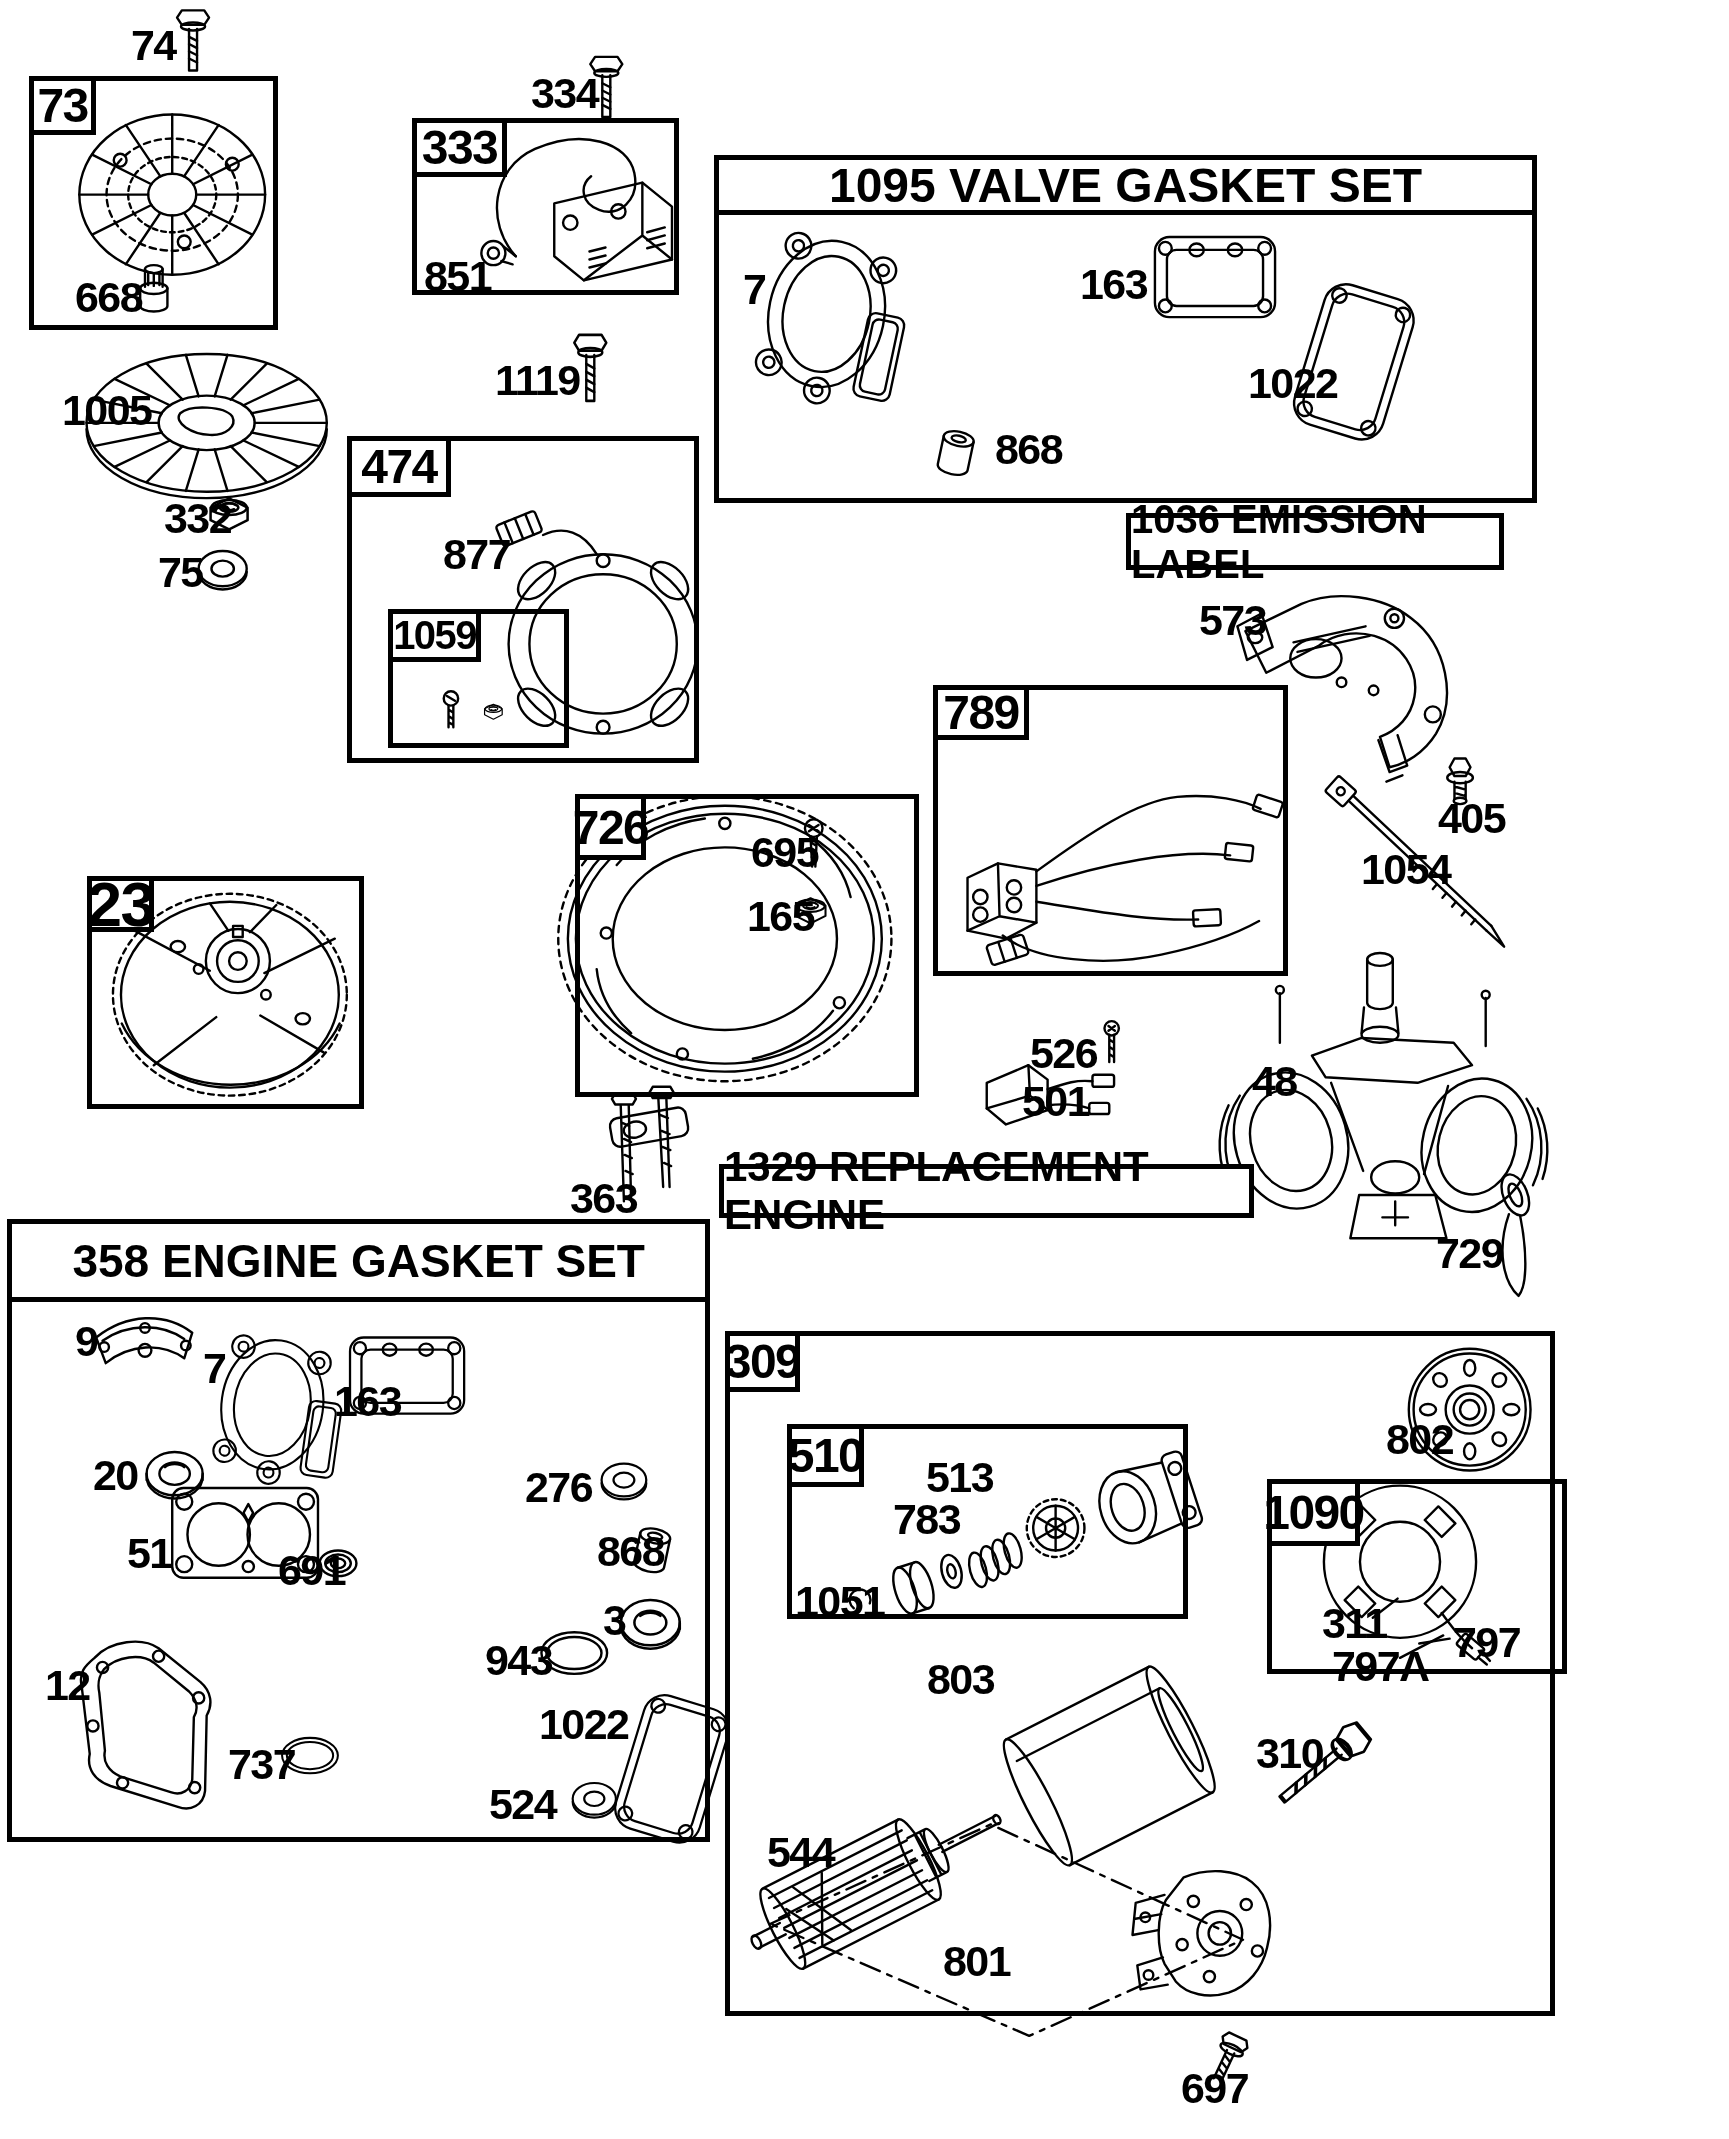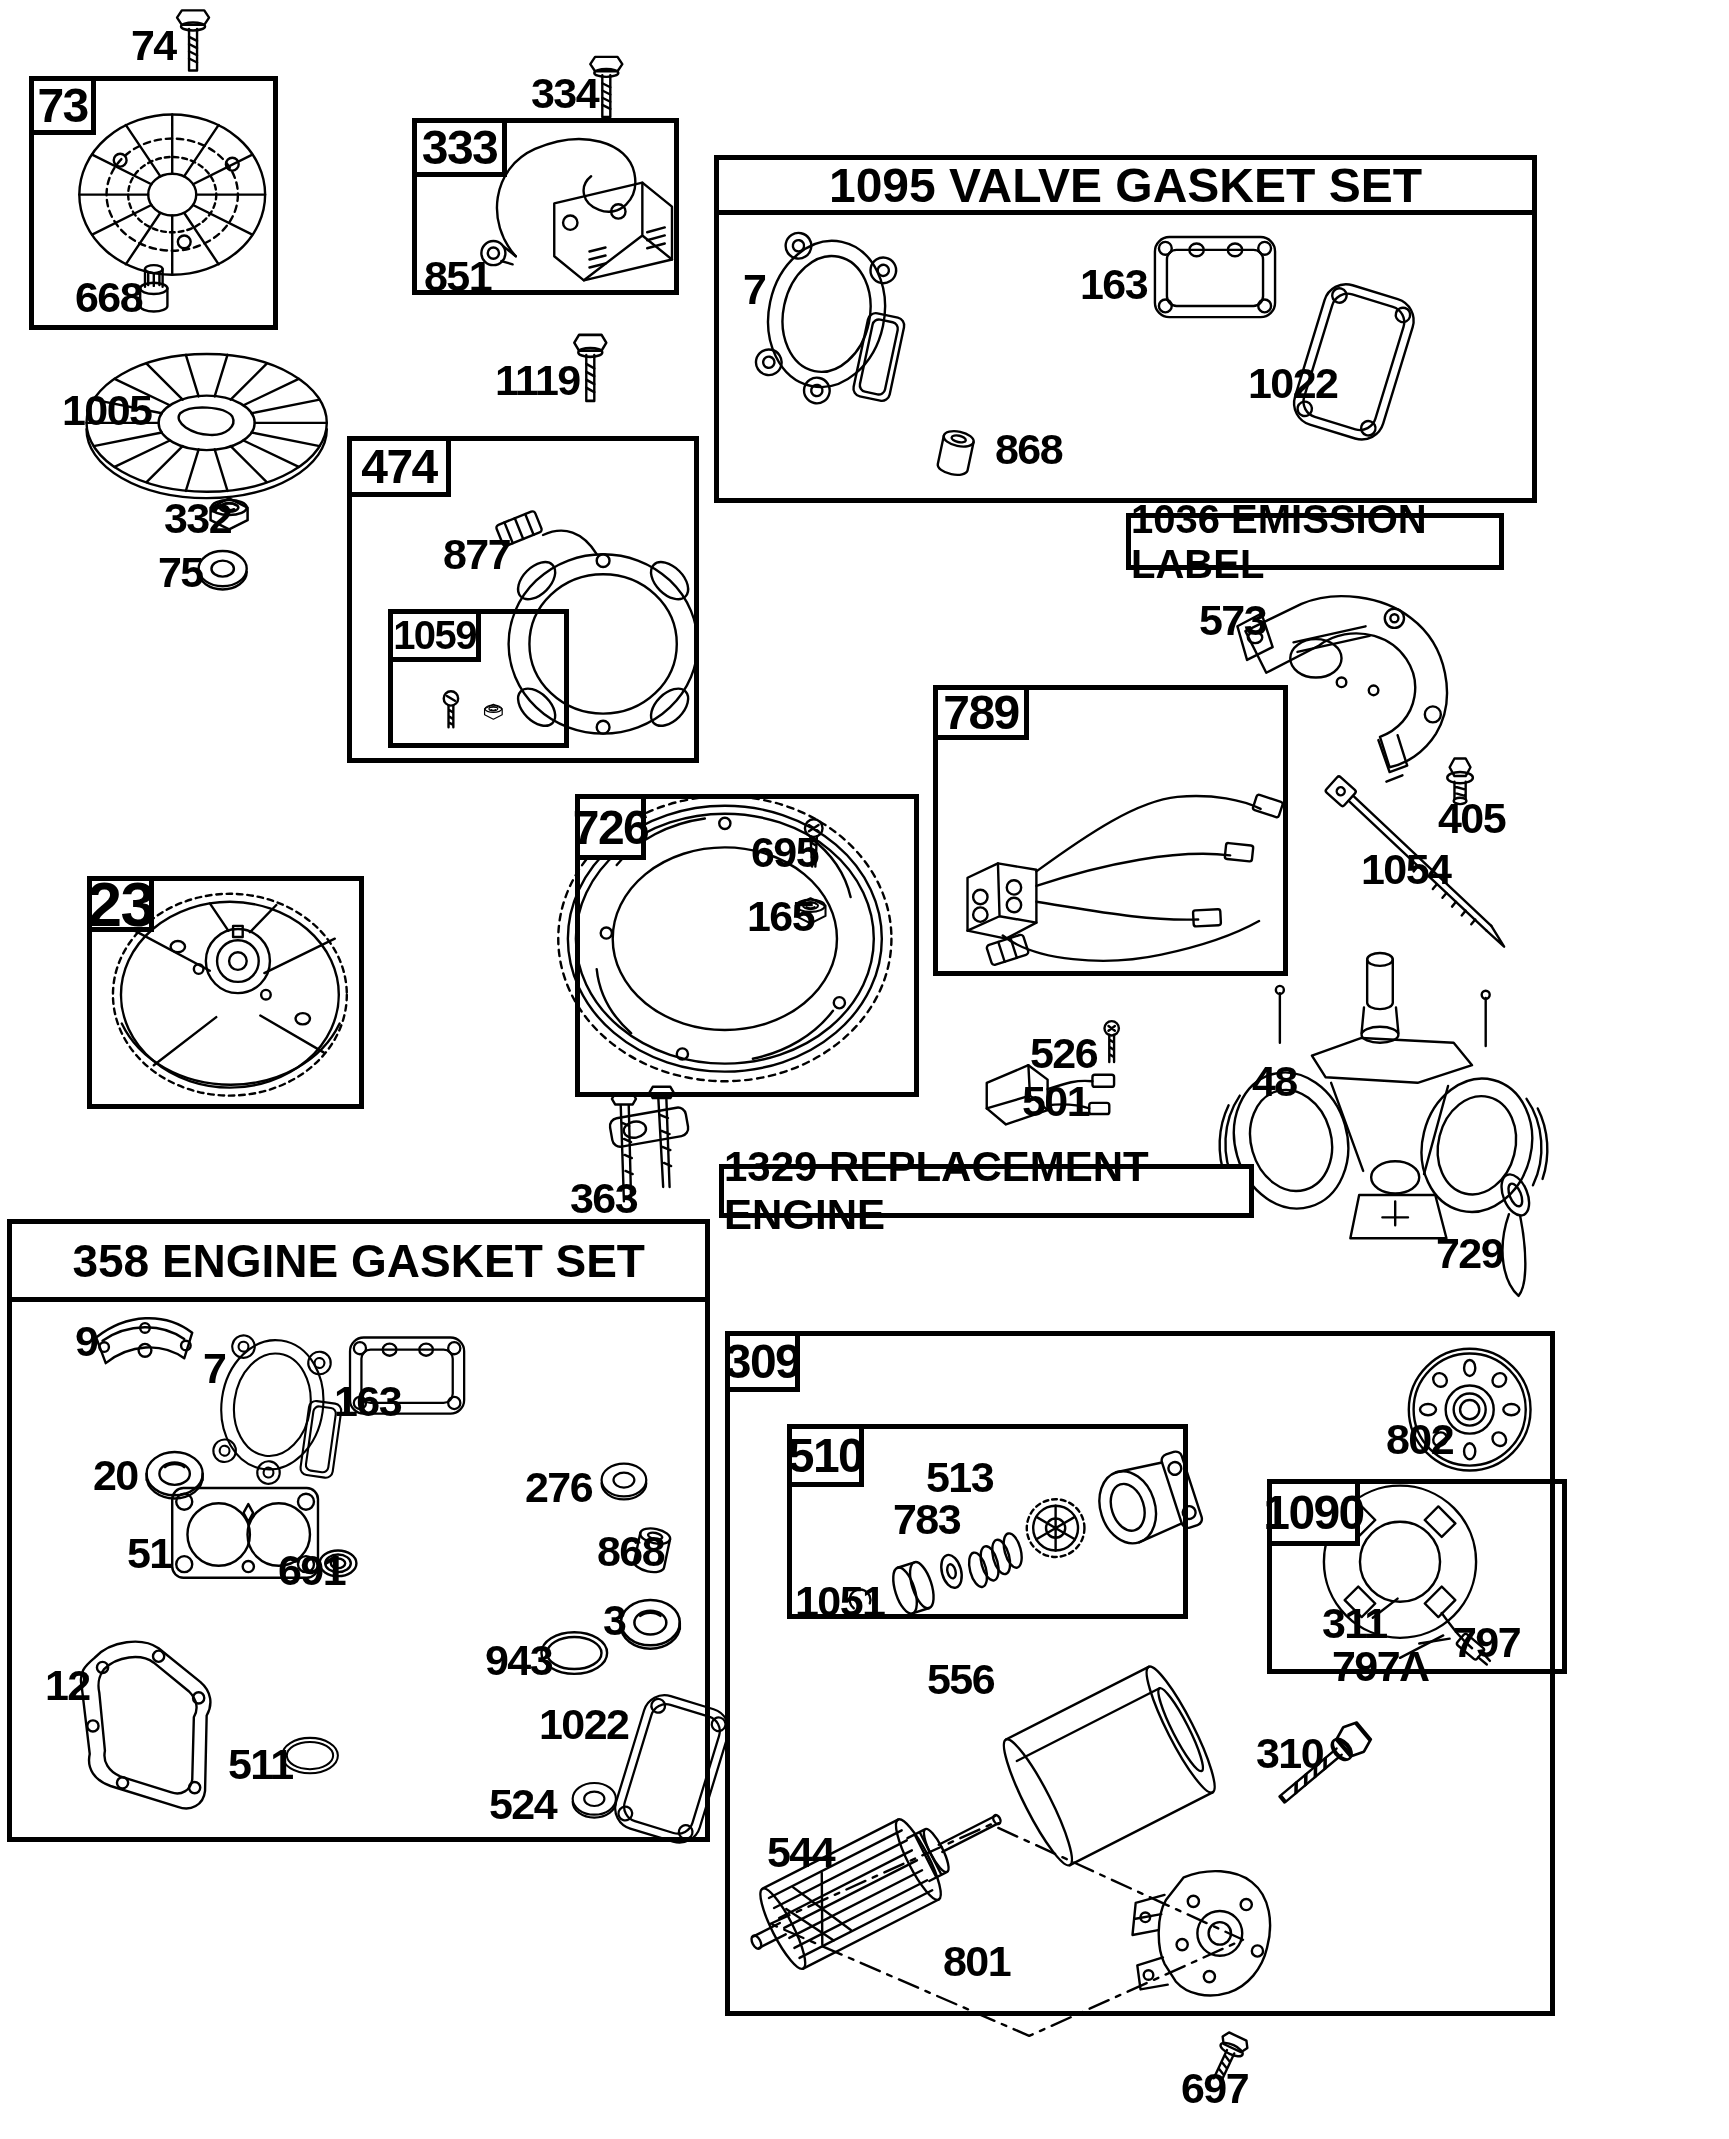--- a/index.html
+++ b/index.html
@@ -590,31 +590,31 @@
       <span class="plabel" style="left: 203px; top: 1347px;">7</span>
       <span class="plabel" style="left: 334px; top: 1380px;">163</span>
       <span class="plabel" style="left: 93px; top: 1454px;">20</span>
       <span class="plabel" style="left: 525px; top: 1466px;">276</span>
       <span class="plabel" style="left: 127px; top: 1532px;">51</span>
       <span class="plabel" style="left: 278px; top: 1549px;">691</span>
       <span class="plabel" style="left: 597px; top: 1530px;">868</span>
       <span class="plabel" style="left: 603px; top: 1599px;">3</span>
       <span class="plabel" style="left: 485px; top: 1639px;">943</span>
       <span class="plabel" style="left: 45px; top: 1664px;">12</span>
-      <span class="plabel" style="left: 228px; top: 1743px;">511</span>
+      <span class="plabel" style="left: 228px; top: 1743px;">737</span>
       <span class="plabel" style="left: 539px; top: 1703px;">1022</span>
       <span class="plabel" style="left: 489px; top: 1783px;">524</span>
       <span class="plabel" style="left: 1386px; top: 1418px;">802</span>
       <span class="plabel" style="left: 926px; top: 1456px;">513</span>
       <span class="plabel" style="left: 893px; top: 1498px;">783</span>
       <span class="plabel" style="left: 795px; top: 1580px;">1051</span>
       <span class="plabel" style="left: 1322px; top: 1602px;">311</span>
       <span class="plabel" style="left: 1332px; top: 1645px;">797A</span>
       <span class="plabel" style="left: 1453px; top: 1621px;">797</span>
-      <span class="plabel" style="left: 927px; top: 1658px;">556</span>
+      <span class="plabel" style="left: 927px; top: 1658px;">803</span>
       <span class="plabel" style="left: 1256px; top: 1732px;">310</span>
       <span class="plabel" style="left: 767px; top: 1831px;">544</span>
       <span class="plabel" style="left: 943px; top: 1940px;">801</span>
       <span class="plabel" style="left: 1181px; top: 2067px;">697</span>
     </div>
 
 </div>
 
 
 </body></html>

